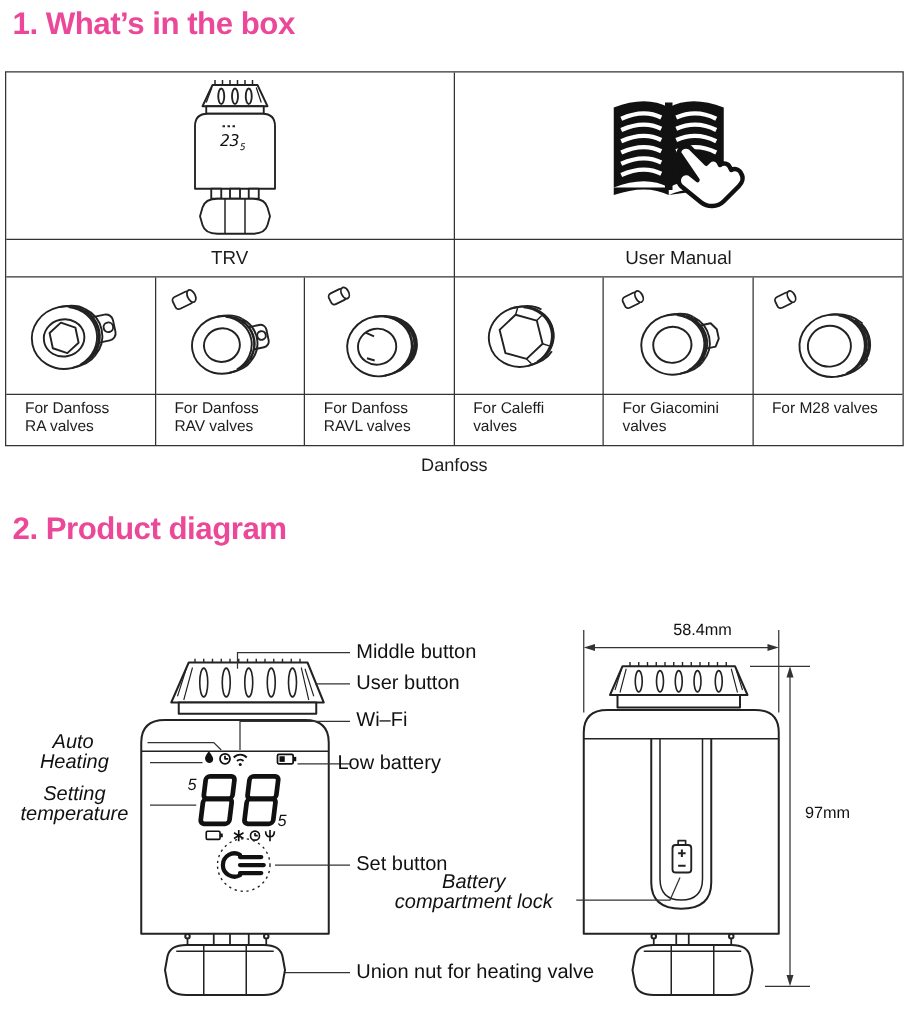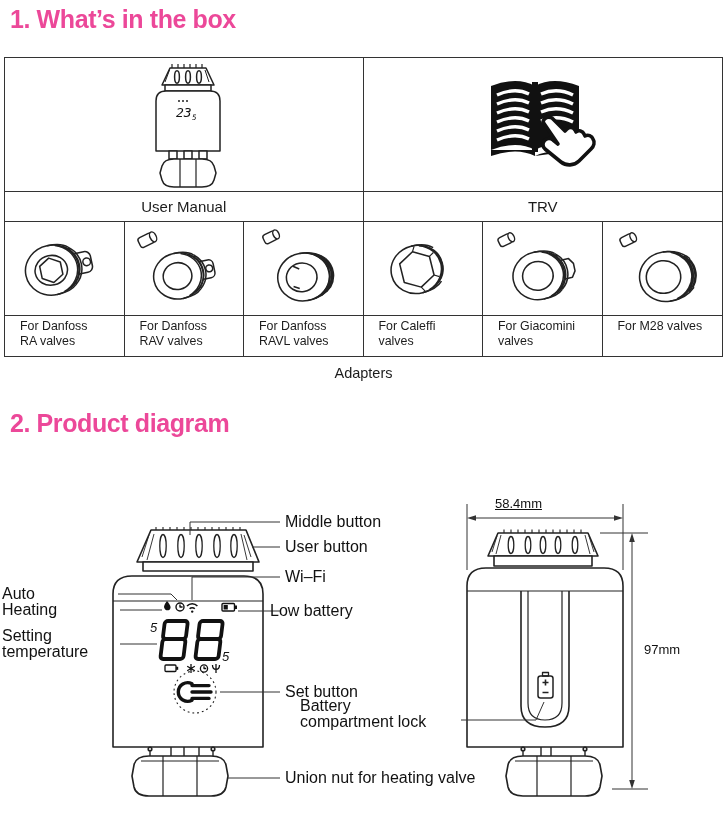--- a/index.html
+++ b/index.html
@@ -20,21 +20,21 @@
   .rowlast .cell{border-bottom:none;margin-left:11px;}
   .h-img2{height:134px;} .h-lab2{height:30px;} .h-img6{height:94px;} .h-lab6{height:40px;}
   .lab2{font-size:15px;color:#1c1c1c;}
   .lab6{font-size:12.4px;line-height:1.22;color:#1c1c1c;align-items:flex-start;justify-content:flex-start;
         padding:3px 3px 0 4px;}
   .caption{position:absolute;left:0;top:365px;width:727px;text-align:center;font-size:14.5px;color:#1c1c1c;}
   
   .diag{position:absolute;left:0;top:490px;width:727px;height:336px;}
   .diag svg.art{position:absolute;left:0;top:0;}
   .callout{position:absolute;font-size:16px;color:#111;white-space:nowrap;line-height:16px;}
-  .r-align{text-align:left;}
+  .r-align{text-align:center;font-style:italic;}
   .dim{position:absolute;font-size:13px;color:#111;white-space:nowrap;}
 </style>
 </head>
 <body>
 
 <div id="heading1" class="heading">1. What’s in the box</div>
 
 <div class="tbl">
 
   <div class="row row2">
@@ -71,22 +71,22 @@
           <path d="M20,25 Q38,17 52,24 M20,34 Q38,26 52,33 M20,43 Q38,35 52,42 M20,52 Q38,44 52,51 M20,61 Q38,53 52,60 M20,70 Q38,62 52,69" stroke="#fff" stroke-width="3.4" fill="none"></path>
           <path d="M64,24 Q80,17 96,25 M64,33 Q80,26 96,34 M64,42 Q80,35 96,43 M64,51 Q80,44 96,52" stroke="#fff" stroke-width="3.4" fill="none"></path>
           <path d="M14,80 v6 q26,-9 44,0 v-6 M102,80 v6 q-26,-9 -44,0" fill="#111"></path>
           <path d="M66,52 a6,6 0 0 1 9,-4 l13,13 2,-2 a5,5 0 0 1 8,1 l1,2 a5,5 0 0 1 8,2 l1,2 a5.5,5.5 0 0 1 8,3 c2,3 1,7 -2,10 l-12,12 c-5,5 -13,5 -18,1 l-16,-13 a6,6 0 0 1 8,-9 l5,4 z" fill="#fff" stroke="#111" stroke-width="3.6"></path>
         </g>
       </svg>
     </div>
   </div>
 
   <div class="row row2">
+    <div class="cell h-lab2 lab2">TRV</div>
     <div class="cell h-lab2 lab2">User Manual</div>
-    <div class="cell h-lab2 lab2">TRV</div>
   </div>
 
   <div class="row row6">
     <div class="cell h-img6">
       <svg width="115" height="90" viewBox="0 0 120 93">
         <g stroke="#222" stroke-width="1.6" fill="#fff" stroke-linejoin="round" transform="rotate(-12 55 46)">
           <ellipse cx="47" cy="46" rx="28" ry="26"></ellipse>
           <path d="M55,21.5 a28,26 0 0 1 0,49 M62,23.5 a28,26 0 0 1 0,45 M68,26 a28,26 0 0 1 0,40" fill="none"></path>
           <path d="M47,20 q15,0 21,6 M47,72 q15,0 21,-6" fill="none"></path>
           <ellipse cx="46" cy="46" rx="17" ry="15.5"></ellipse>
@@ -202,21 +202,21 @@
       </div>
     <div class="cell h-lab6 lab6">
         <div>
           <div>For M28 valves</div>
           <div></div>
         </div>
       </div>
   </div>
 </div>
 
-<div class="caption">Adapters</div>
+<div class="caption">Danfoss</div>
 
 <div id="heading2" class="heading">2. Product diagram</div>
 
 <div class="diag">
   <svg class="art" width="727" height="336" viewBox="0 0 727 336">
 
     <g stroke="#222" fill="#fff" stroke-width="1.6" stroke-linejoin="round">
 
       <g>
         <path d="M156,37 V40 M163,37 V40 M170,37 V40 M177,37 V40 M184,37 V40 M191,37 V40 M198,37 V40 M205,37 V40 M212,37 V40 M219,37 V40 M226,37 V40 M233,37 V40 M240,37 V40" stroke-width="1.1"></path>
@@ -359,15 +359,15 @@
   <div class="callout r-align" style="left:2px;top:96px;width:113px;">Auto</div>
   <div class="callout r-align" style="left:2px;top:112px;width:115px;">Heating</div>
   <div class="callout r-align" style="left:300px;top:208px;width:158px;">
     <div>Battery</div>
     <div>compartment lock</div>
   </div>
   <div class="callout r-align" style="left:2px;top:138px;width:115px;">
     <div>Setting</div>
     <div>temperature</div>
   </div>
-  <div class="dim" style="left:495px;top:6px;width:100px;text-decoration:underline;">58.4mm</div>
+  <div class="dim" style="left:512px;top:6px;width:100px;text-align:center;">58.4mm</div>
   <div class="dim" style="left:644px;top:152px;">97mm</div>
 </div>
 
 </body></html>

